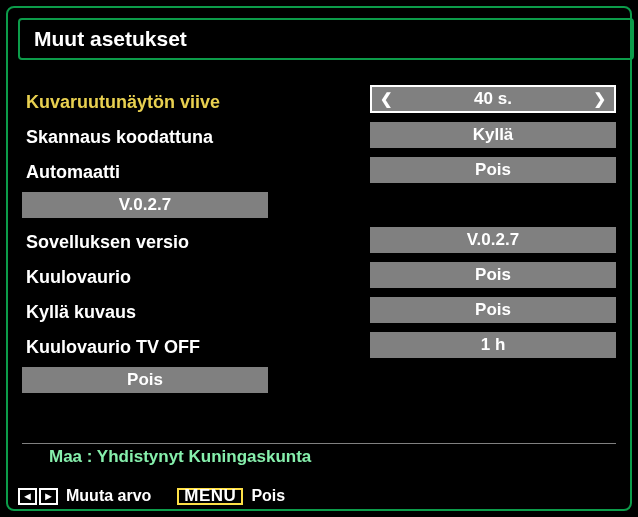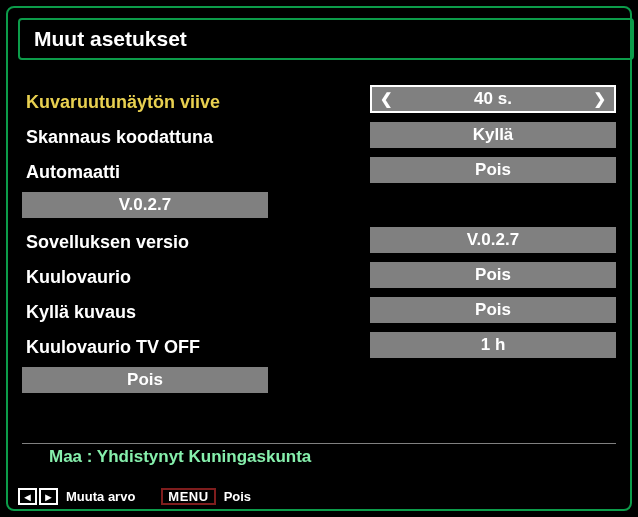--- a/index.html
+++ b/index.html
@@ -131,32 +131,32 @@
       border: 2px solid #fff;
       align-items: center;
       justify-content: center;
       font-size: 11px;
       color: #fff;
       font-weight: bold;
     }
     .menu-box {
       display: inline-flex;
       height: 17px;
-      border: 2px solid #7f1d1d;
+      border: 2px solid #fde047;
       align-items: center;
       justify-content: center;
-      font-size: 13px;
+      font-size: 17px;
       color: #fff;
       font-weight: bold;
       padding: 0 5px;
       letter-spacing: 0.5px;
     }
     .bottom-label {
       color: #fff;
-      font-size: 13px;
+      font-size: 16px;
       font-weight: bold;
     }
   </style>
 </head>
 <body>
 
 <div class="outer-frame"></div>
 
 <div class="title-box">
   <span class="title-text">Muut asetukset</span>

